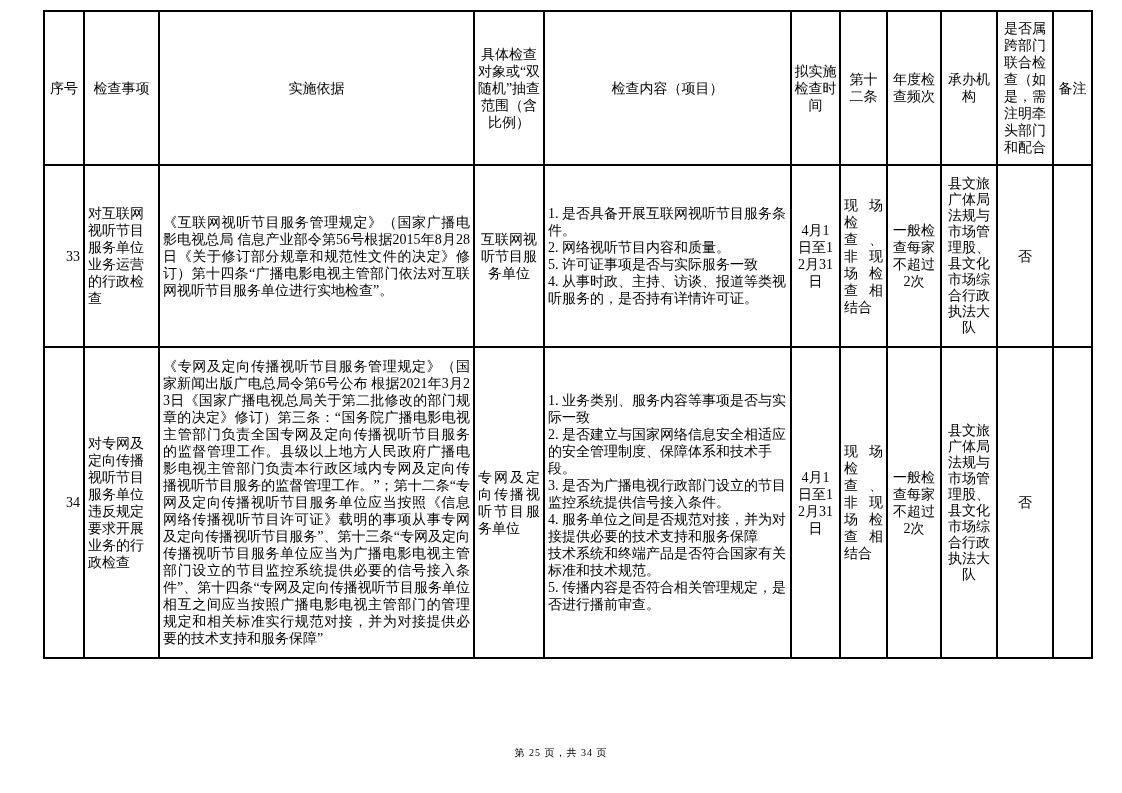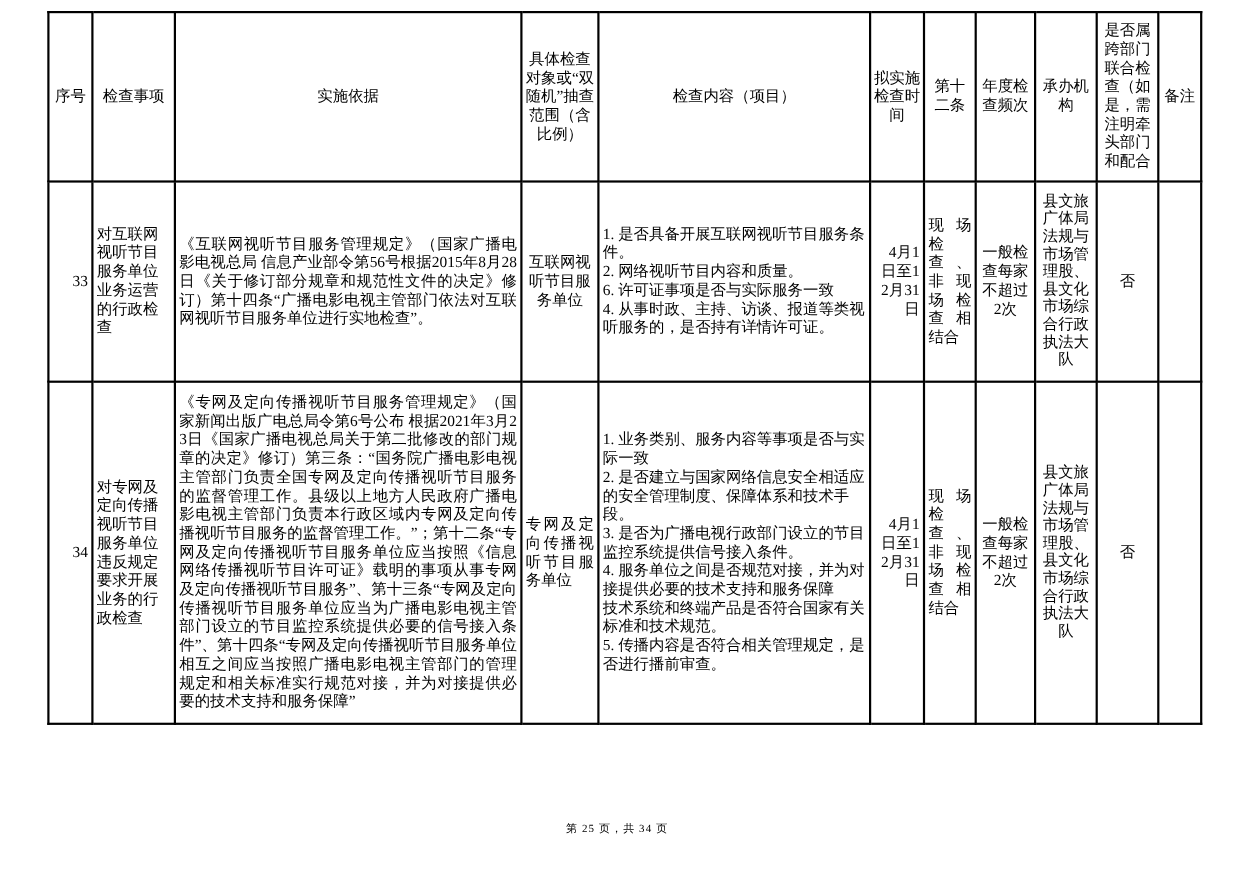--- a/index.html
+++ b/index.html
@@ -43,21 +43,21 @@
   tr.row-b { height: 270px; }
 
   th.h-time { text-align: left; }
 
   td.c-seq    { text-align: right; padding: 0 1px; }
   td.c-item   { text-align: left; padding: 0 2px; }
   td.c-basis  { text-align: justify; text-justify: inter-character; padding: 0 4px; }
   td.c-target { text-align: justify; text-justify: inter-character; padding: 0 2px; }
   td.c-target-left { text-align: center; padding: 0 2px; }
   td.c-content{ text-align: left; padding: 0 4px; white-space: pre-line; }
-  td.c-time   { text-align: right; padding: 0 2px; }
+  td.c-time   { text-align: center; padding: 0 2px; }
   td.c-method { text-align: justify; text-justify: inter-character; padding: 0 1px; }
   td.c-freq   { text-align: center; padding: 0 2px; }
   td.c-agency { text-align: center; padding: 0 2px; line-height: 16px; }
   td.c-joint  { text-align: center; }
   td.c-remark { text-align: center; }
 
   .footer {
     position: absolute;
     left: 0;
     top: 746px;
@@ -102,21 +102,21 @@
       </tr>
     </thead>
     <tbody>
       <tr class="row-a">
         <td class="c-seq">33</td>
         <td class="c-item">对互联网视听节目服务单位业务运营的行政检查</td>
         <td class="c-basis">《互联网视听节目服务管理规定》（国家广播电影电视总局 信息产业部令第56号根据2015年8月28日《关于修订部分规章和规范性文件的决定》修订）第十四条“广播电影电视主管部门依法对互联网视听节目服务单位进行实地检查”。</td>
         <td class="c-target-left">互联网视听节目服务单位</td>
         <td class="c-content">1. 是否具备开展互联网视听节目服务条件。
 2. 网络视听节目内容和质量。
-6. 许可证事项是否与实际服务一致
+5. 许可证事项是否与实际服务一致
 4. 从事时政、主持、访谈、报道等类视听服务的，是否持有详情许可证。</td>
         <td class="c-time">4月1日至12月31日</td>
         <td class="c-method">现场检查、非现场检查相结合</td>
         <td class="c-freq">一般检查每家不超过2次</td>
         <td class="c-agency">县文旅广体局法规与市场管理股、县文化市场综合行政执法大队</td>
         <td class="c-joint">否</td>
         <td class="c-remark"></td>
       </tr>
       <tr class="row-b">
         <td class="c-seq">34</td>

